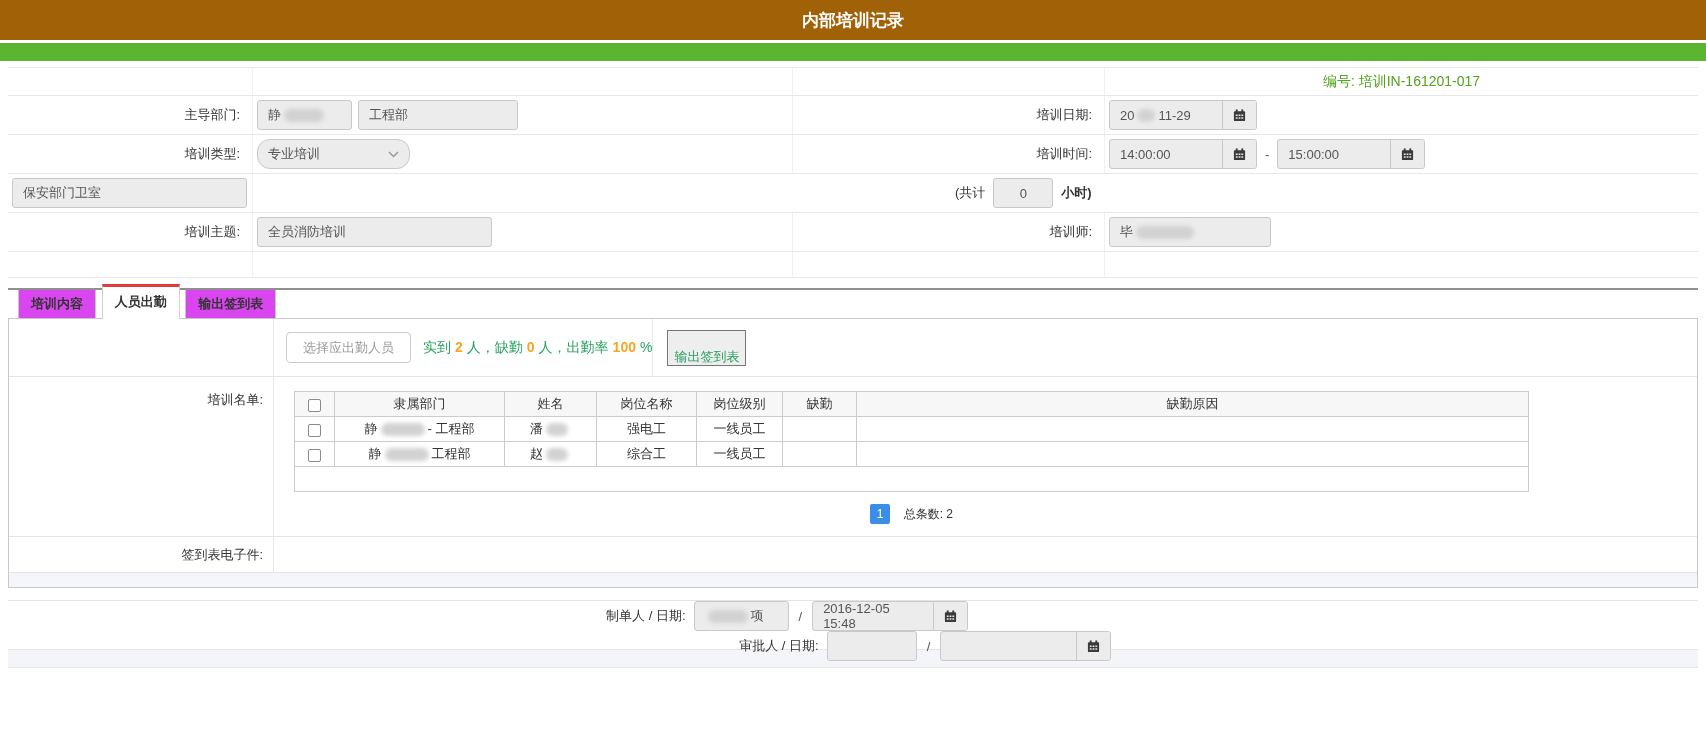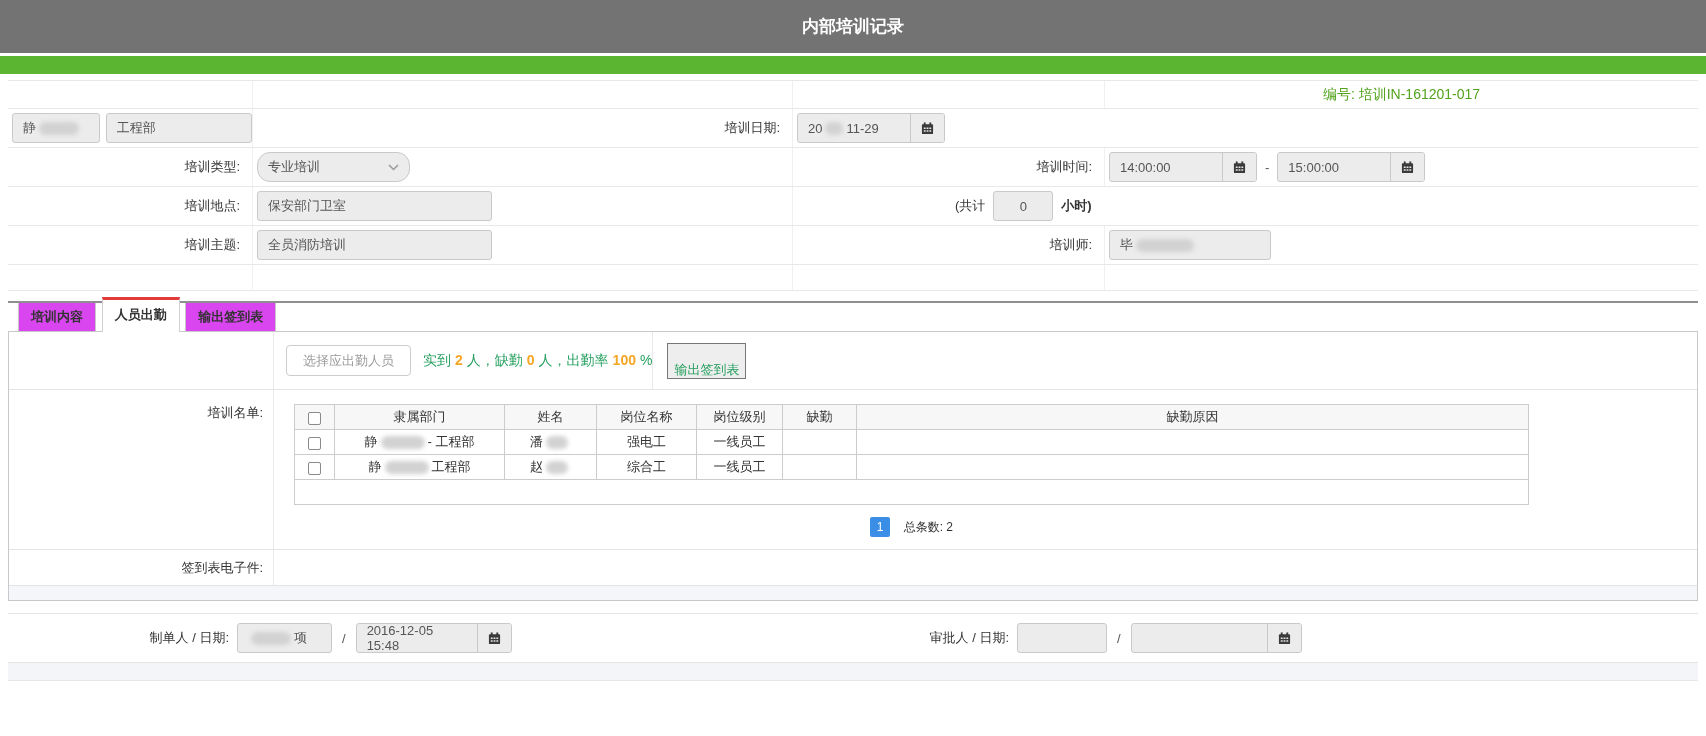--- a/index.html
+++ b/index.html
@@ -1,20 +1,20 @@
 <!DOCTYPE html>
 <html><head>
 <meta charset="utf-8">
 <style>
   * { box-sizing: border-box; }
   body { margin:0; width:1706px; background:#fff; color:#333;
          font-family:"Liberation Sans","DejaVu Sans",sans-serif; font-size:13px; }
 
   
-  .title-bar { height:53px; background:#737373; display:flex; align-items:center; justify-content:center; }
+  .title-bar { height:40px; background:#a16207; display:flex; align-items:center; justify-content:center; }
   .title-bar h1 { margin:0; color:#fff; font-size:17px; font-weight:bold; }
   .gap3 { height:3px; background:#fff; }
   .green-strip { height:18px; background:#5cb531; }
 
   
   .top-form { margin:6px 8px 0; border-top:1px solid #e8e8e8; }
   .form-row { display:grid; grid-template-columns:245px 540px 312px 1fr;
               border-bottom:1px solid #e8e8e8; }
   .h28{height:28px} .h39{height:39px} .h26{height:26px}
   .fcell { height:100%; display:flex; align-items:center; border-right:1px solid #f0f0f0; }
@@ -76,21 +76,21 @@
         border-radius:2px; vertical-align:middle; cursor:pointer; }
   .pagination { width:1235px; text-align:center; margin-top:12px; }
   .page-box { display:inline-block; width:20px; height:20px; line-height:20px; background:#3a8ee6;
               color:#fff; font-size:12px; border-radius:2px; vertical-align:middle; cursor:pointer; }
   .total { margin-left:10px; font-size:12px; color:#333; vertical-align:middle; }
   .row3 { height:36px; }
   .row3 .tb-label-col { align-items:center; }
 
   
   .footer-row { margin:12px 8px 0; border-top:1px solid #e4e4e4; border-bottom:1px solid #e4e4e4;
-                height:50px; display:flex; align-items:center; }
+                height:50px; display:flex; align-items:center;flex-direction:column; }
   .f-left { display:flex; align-items:center; width:777px; flex:none; }
   .flab { width:229px; text-align:right; padding-right:8px; flex:none; }
   .f-right { display:flex; align-items:center; }
   .f-right .flab { width:232px; }
   .slash { margin:0 10px; color:#555; }
   .w95 { width:95px; } .w90 { width:90px; }
   .itext.w120 { width:120px; } .itext.w135 { width:135px; }
   .footer-band { margin:0 8px; height:18px; background:#f4f5f8; border-bottom:1px solid #e6e6e6; }
 
   svg { display:block; }
@@ -107,20 +107,21 @@
 <div class="top-form">
 
   <div class="form-row h28">
     <div class="fcell"></div>
     <div class="fcell"></div>
     <div class="fcell"></div>
     <div class="docnum">编号: 培训IN-161201-017</div>
   </div>
 
   <div class="form-row h39">
+    <div class="fcell lab">主导部门:</div>
     <div class="fcell fld">
       <span class="inp" style="width:95px">
         <span>静</span>
           <span class="blob" style="width:40px"></span>
       </span>
       <span class="inp" style="width:160px;margin-left:6px">
         <span>工程部</span>
       </span>
     </div>
     <div class="fcell lab">培训日期:</div>
@@ -204,21 +205,20 @@
                   <rect x="9" y="9" width="2" height="1.4"></rect>
                 </g>
               </svg>
           </span>
         </span>
       </span>
     </div>
   </div>
 
   <div class="form-row h39">
-    <div class="fcell lab">培训地点:</div>
     <div class="fcell fld">
       <span class="inp" style="width:235px">
         <span>保安部门卫室</span>
       </span>
     </div>
     <div class="hours-cell fcell last" style="border-right:none">
       <span>(共计</span>
       <span class="inp">0</span>
       <b>小时)</b>
     </div>

